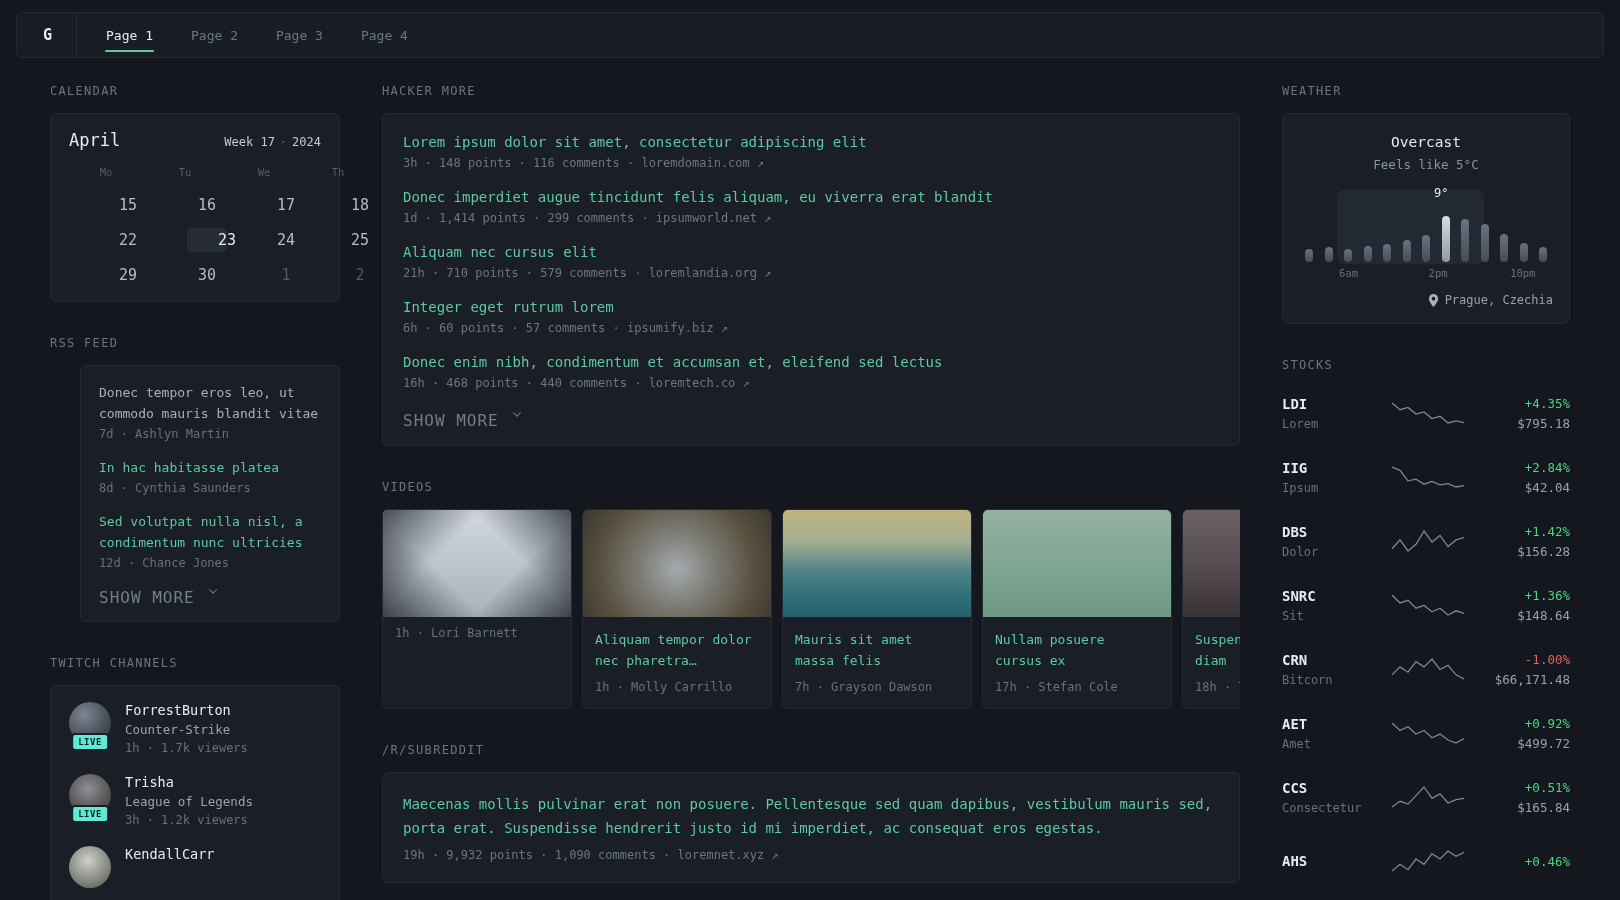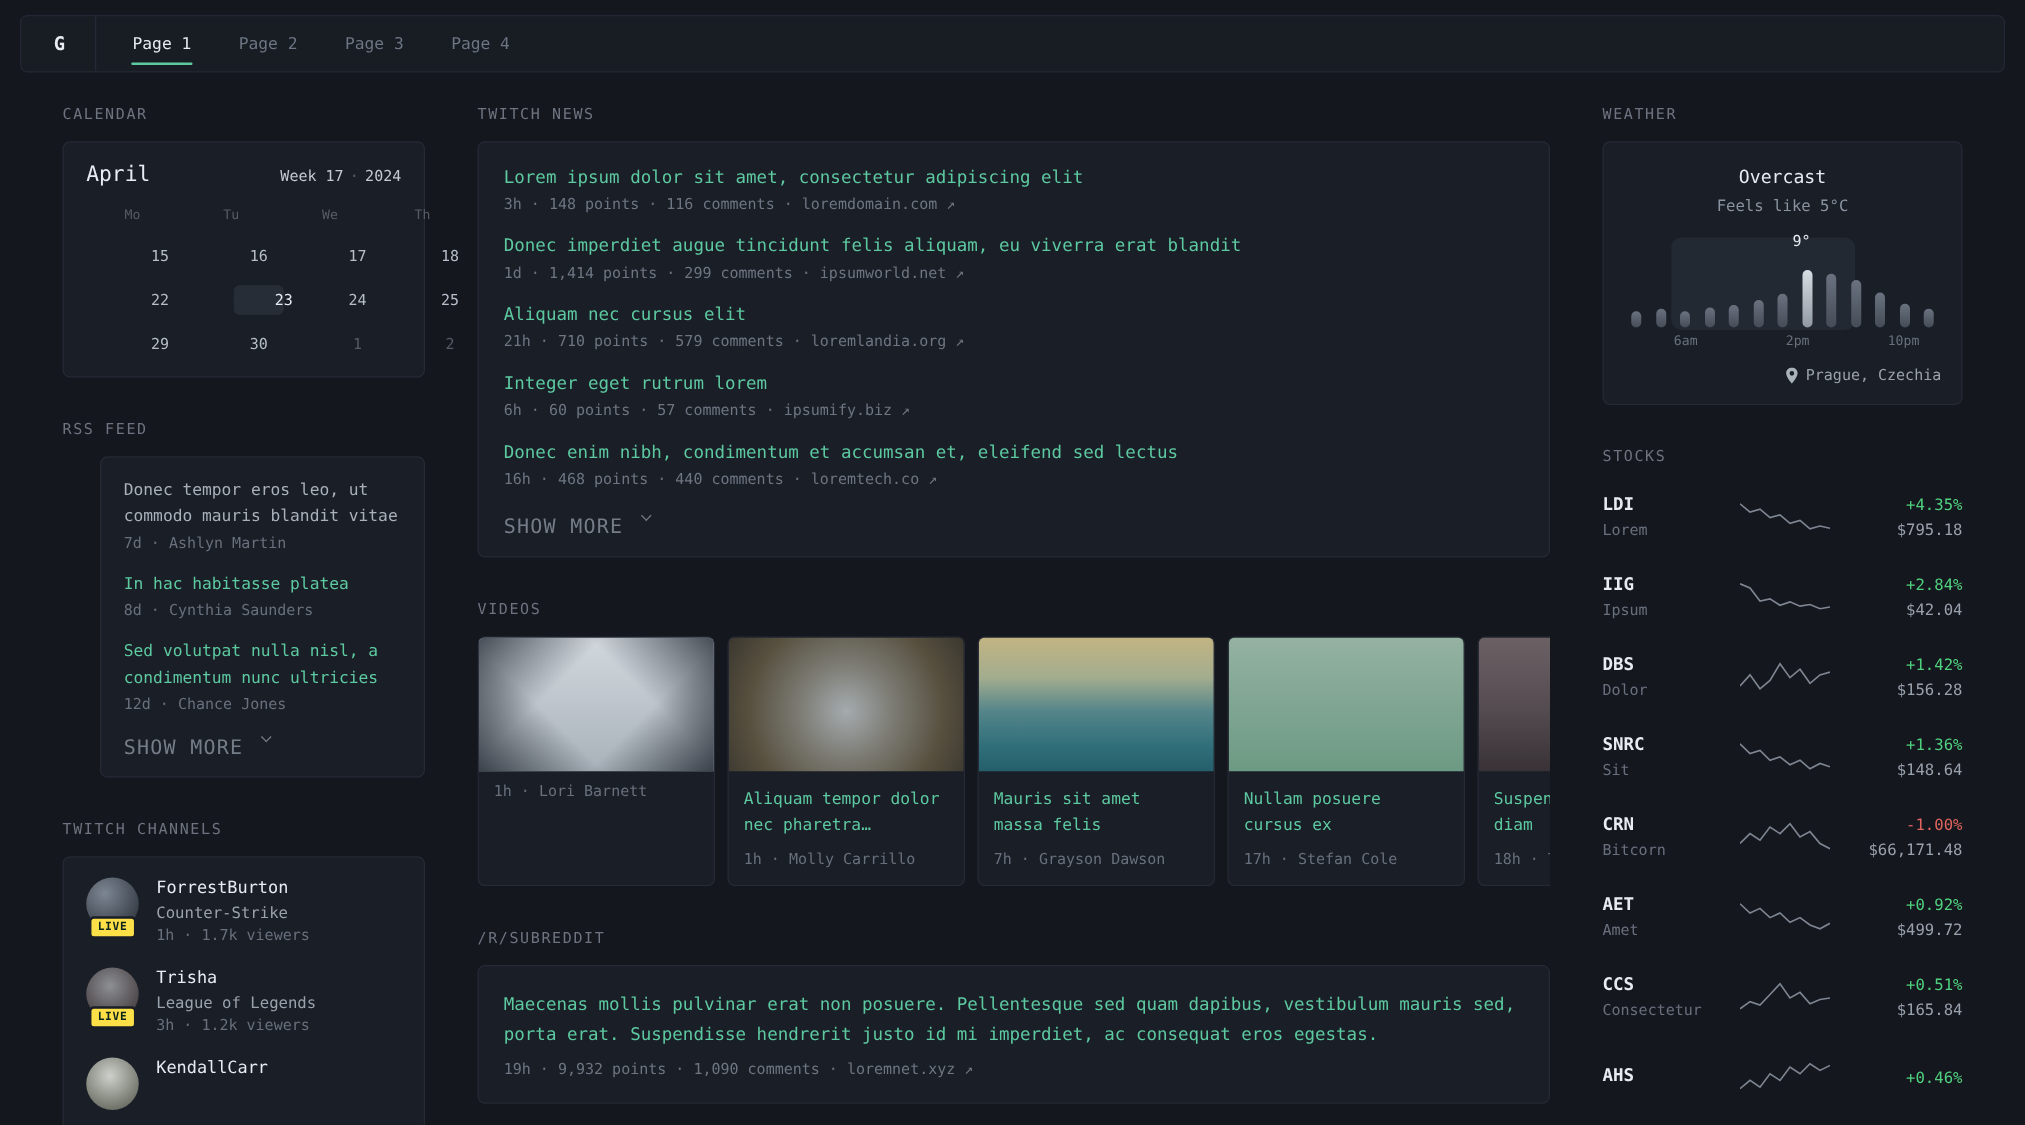--- a/index.html
+++ b/index.html
@@ -97,21 +97,21 @@
   .cal-week .sep { color: #5a616c; padding: 0 5px; }
   .cal-grid {
     display: grid;
     grid-template-columns: repeat(7, 1fr);
     row-gap: 11px;
     justify-items: center;
     align-items: center;
   }
   .cal-dow { font-size: 10.5px; color: #565d68; padding-bottom: 4px; }
   .cal-day {
-    font-size: 12px; color: var(--txt);
+    font-size: 15px; color: var(--txt);
     width: 30px; height: 24px;
     display: flex; align-items: center; justify-content: center;
     border-radius: 5px;
     margin-left: 44px;
   }
   .cal-day.current { background: #272d37; color: var(--txt-bright); padding-left: 40px; }
   .cal-day.muted   { color: #555b65; }
   
   .rss-card { padding: 16px 18px 14px; margin-left: 30px; }
   .rss-item { margin-bottom: 16px; cursor: pointer; }
@@ -140,21 +140,21 @@
   .tw-item { display: flex; gap: 14px; margin-bottom: 19px; align-items: flex-start; cursor: pointer; }
   .tw-avatar { position: relative; width: 42px; height: 42px; flex: none; }
   .pic { width: 42px; height: 42px; border-radius: 50%; }
   .pic-0 { background: radial-gradient(circle at 35% 30%, #7c8692, #39404a 75%); }
   .pic-1 { background: radial-gradient(circle at 45% 35%, #8d9094, #4a4346 75%); }
   .pic-2 { background: radial-gradient(circle at 45% 35%, #cdd1cb, #6e7268 75%); }
   .live-badge {
     position: absolute;
     left: 50%; bottom: -7px;
     transform: translateX(-50%);
-    background: #fde047;
+    background: #5eead4;
     color: #0b241c;
     font-size: 9px;
     font-weight: bold;
     letter-spacing: .5px;
     padding: 2px 5px;
     border-radius: 4px;
     border: 2px solid var(--card);
   }
   .tw-name { color: var(--txt-bright); font-size: 13.5px; }
   .tw-game { color: var(--txt-mid); font-size: 12.5px; margin-top: 4px; }
@@ -374,21 +374,21 @@
             <div class="tw-name">KendallCarr</div>
           </div>
         </div>
       </div>
     </section>
   </div>
 
   <div class="col-mid">
 
     <section class="section">
-      <h2 class="section-title">TWITCH NEWS</h2>
+      <h2 class="section-title">HACKER MORE</h2>
       <div class="card hn-card">
         <div class="hn-item">
           <div class="hn-title">Lorem ipsum dolor sit amet, consectetur adipiscing elit</div>
           <div class="hn-meta">3h · 148 points · 116 comments · loremdomain.com ↗</div>
         </div>
         <div class="hn-item">
           <div class="hn-title">Donec imperdiet augue tincidunt felis aliquam, eu viverra erat blandit</div>
           <div class="hn-meta">1d · 1,414 points · 299 comments · ipsumworld.net ↗</div>
         </div>
         <div class="hn-item">

